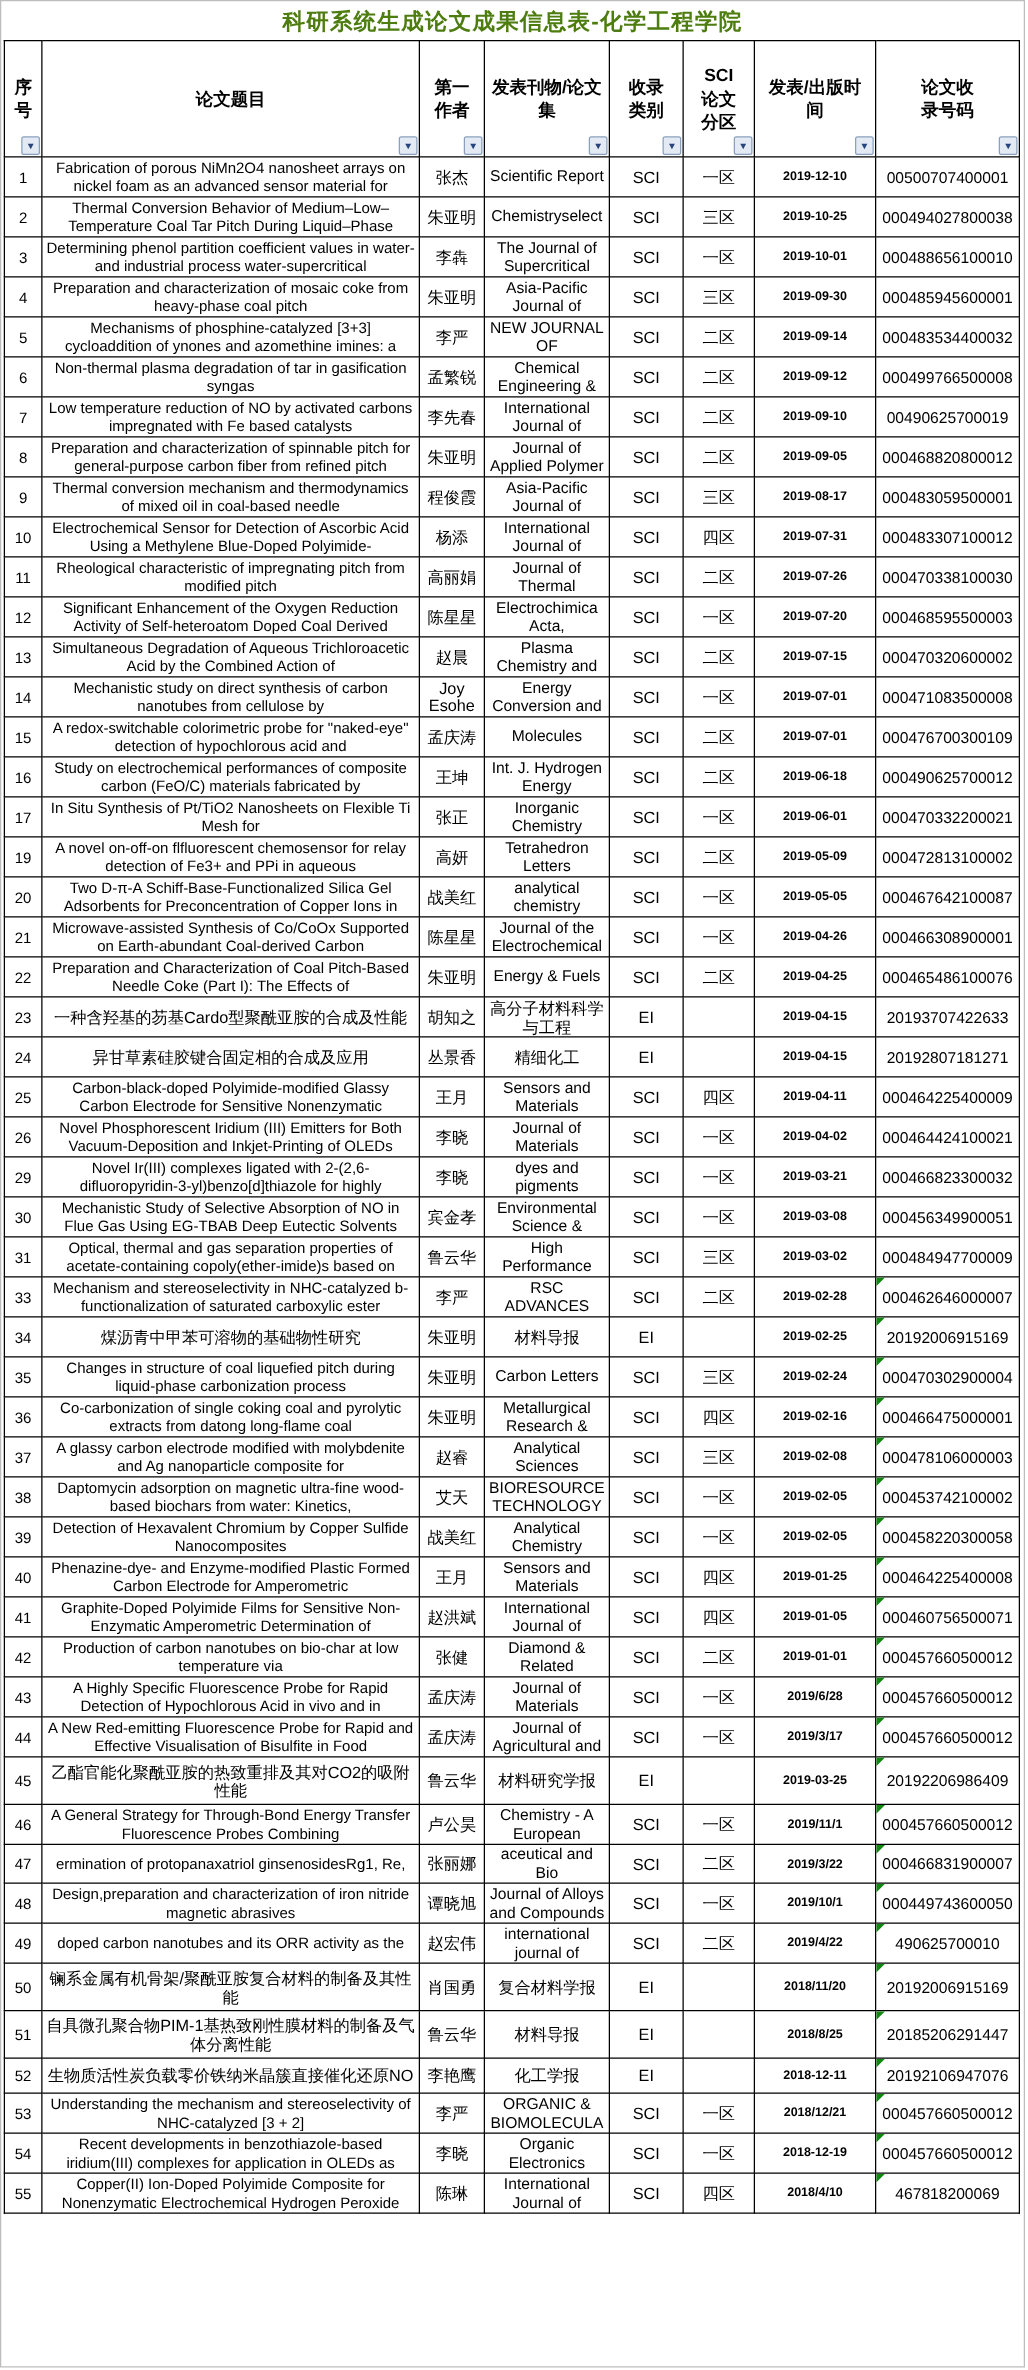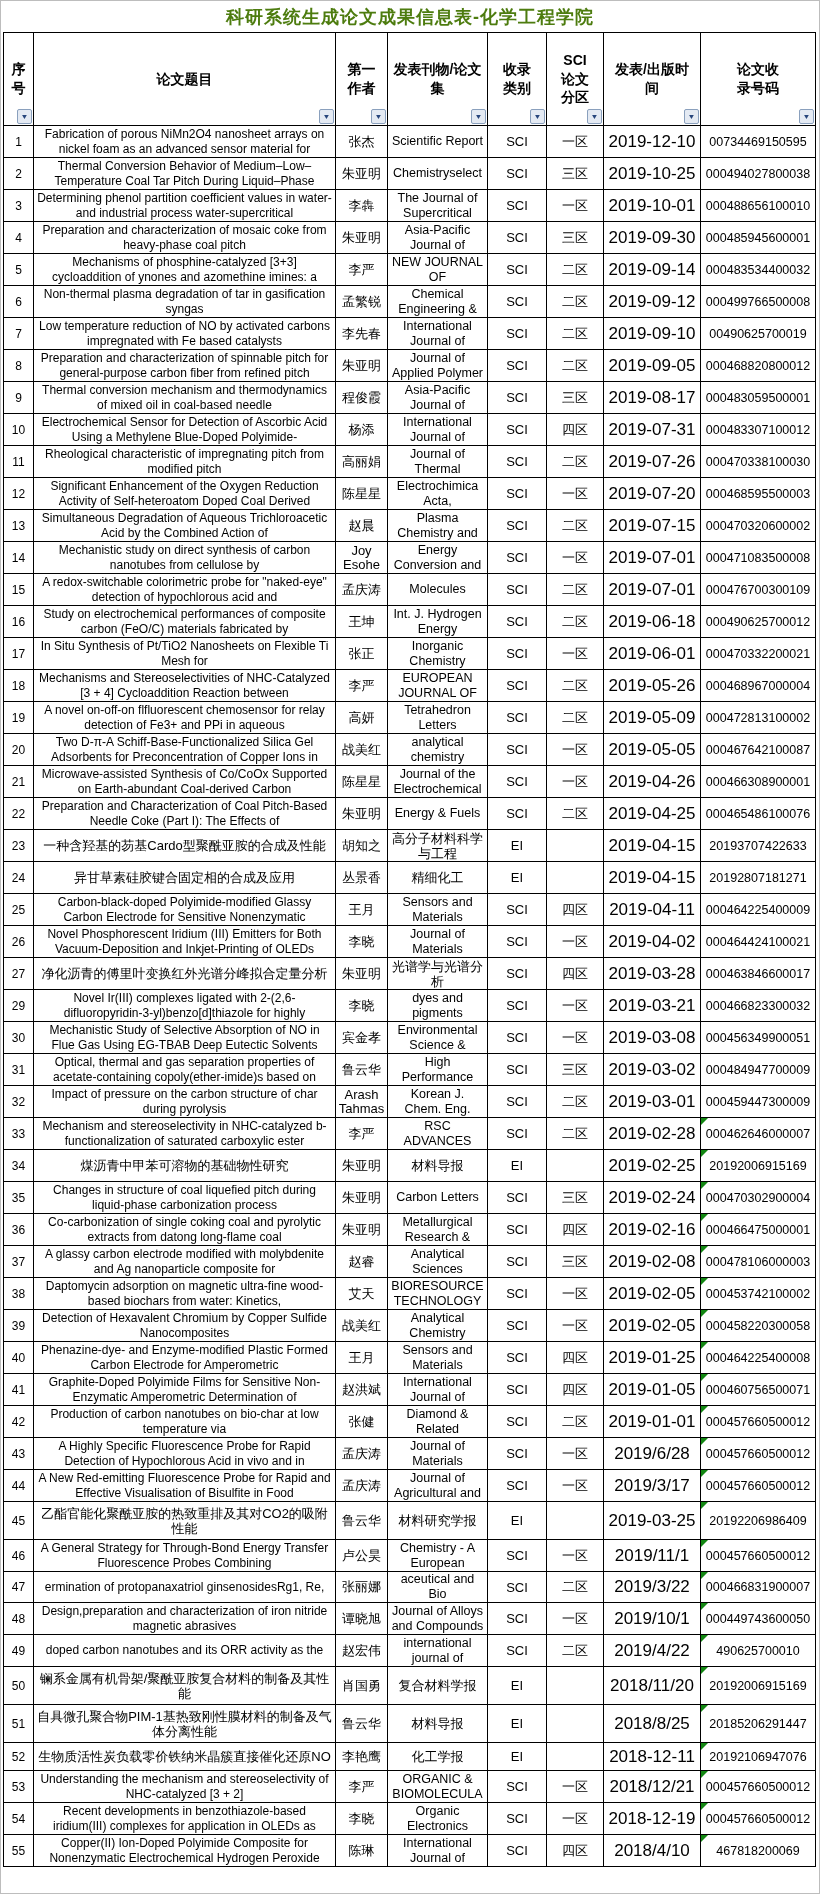--- a/index.html
+++ b/index.html
@@ -16,21 +16,21 @@
   th.h4{padding:0 9px;}
   th.h5{padding:0 11px;}
   th.h6{padding:0 8px;}
   th.h7{padding:0 36px;}
   td{text-align:center;vertical-align:middle;padding:0 1px;font-size:13px;position:relative;}
   td.c-no{font-size:12px;}
   td.c-title{font-size:12px;}
   td.c-journal{font-size:12.5px;}
   td.c-author{font-size:13px;line-height:14px;}
   td.c-code{font-size:12.5px;}
-  td.c-date{font-size:17px;}
+  td.c-date{font-size:10px;font-weight:bold;}
   .clip2{max-height:30px;line-height:15px;overflow:hidden;padding:0 2px;}
   .clip2.cn{font-size:13px;}
   .filter-btn{position:absolute;right:1px;bottom:1px;width:15px;height:15px;
               background:#e4eaf3;border:1px solid #8aa0bd;border-radius:2px;
               display:flex;align-items:center;justify-content:center;padding:0;cursor:pointer;}
   .filter-btn .arr{font-size:8px;color:#27457c;line-height:1;transform:scaleY(.9);}
   .flag-corner{position:absolute;top:0;left:0;width:0;height:0;
                border-top:7px solid #128712;border-right:7px solid transparent;}
 </style>
 </head>
@@ -107,21 +107,21 @@
           <td class="c-title">
             <div class="clip2">Fabrication of porous NiMn2O4 nanosheet arrays on nickel foam as an advanced sensor material for</div>
           </td>
           <td class="c-author">张杰</td>
           <td class="c-journal">
             <div class="clip2">Scientific Report</div>
           </td>
           <td class="c-category">SCI</td>
           <td class="c-zone">一区</td>
           <td class="c-date">2019-12-10</td>
-          <td class="c-code">00734469150595</td>
+          <td class="c-code">00500707400001</td>
         </tr>
         <tr style="height: 32px;">
           <td class="c-no">2</td>
           <td class="c-title">
             <div class="clip2">Thermal Conversion Behavior of Medium–Low–Temperature Coal Tar Pitch During Liquid–Phase</div>
           </td>
           <td class="c-author">朱亚明</td>
           <td class="c-journal">
             <div class="clip2">Chemistryselect</div>
           </td>
@@ -332,34 +332,20 @@
             <div class="clip2">In Situ Synthesis of Pt/TiO2 Nanosheets on Flexible Ti Mesh for</div>
           </td>
           <td class="c-author">张正</td>
           <td class="c-journal">
             <div class="clip2">Inorganic Chemistry</div>
           </td>
           <td class="c-category">SCI</td>
           <td class="c-zone">一区</td>
           <td class="c-date">2019-06-01</td>
           <td class="c-code">000470332200021</td>
-        </tr>
-        <tr style="height: 32px;">
-          <td class="c-no">18</td>
-          <td class="c-title">
-            <div class="clip2">Mechanisms and Stereoselectivities of NHC-Catalyzed [3 + 4] Cycloaddition Reaction between</div>
-          </td>
-          <td class="c-author">李严</td>
-          <td class="c-journal">
-            <div class="clip2">EUROPEAN JOURNAL OF</div>
-          </td>
-          <td class="c-category">SCI</td>
-          <td class="c-zone">二区</td>
-          <td class="c-date">2019-05-26</td>
-          <td class="c-code">000468967000004</td>
         </tr>
         <tr style="height: 32px;">
           <td class="c-no">19</td>
           <td class="c-title">
             <div class="clip2">A novel on-off-on flfluorescent chemosensor for relay detection of Fe3+ and PPi in aqueous</div>
           </td>
           <td class="c-author">高妍</td>
           <td class="c-journal">
             <div class="clip2">Tetrahedron Letters</div>
           </td>
@@ -460,34 +446,20 @@
           <td class="c-author">李晓</td>
           <td class="c-journal">
             <div class="clip2">Journal of Materials</div>
           </td>
           <td class="c-category">SCI</td>
           <td class="c-zone">一区</td>
           <td class="c-date">2019-04-02</td>
           <td class="c-code">000464424100021</td>
         </tr>
         <tr style="height: 32px;">
-          <td class="c-no">27</td>
-          <td class="c-title">
-            <div class="clip2 cn">净化沥青的傅里叶变换红外光谱分峰拟合定量分析</div>
-          </td>
-          <td class="c-author">朱亚明</td>
-          <td class="c-journal">
-            <div class="clip2 cn">光谱学与光谱分析</div>
-          </td>
-          <td class="c-category">SCI</td>
-          <td class="c-zone">四区</td>
-          <td class="c-date">2019-03-28</td>
-          <td class="c-code">000463846600017</td>
-        </tr>
-        <tr style="height: 32px;">
           <td class="c-no">29</td>
           <td class="c-title">
             <div class="clip2">Novel Ir(III) complexes ligated with 2-(2,6-difluoropyridin-3-yl)benzo[d]thiazole for highly</div>
           </td>
           <td class="c-author">李晓</td>
           <td class="c-journal">
             <div class="clip2">dyes and pigments</div>
           </td>
           <td class="c-category">SCI</td>
           <td class="c-zone">一区</td>
@@ -514,34 +486,20 @@
             <div class="clip2">Optical, thermal and gas separation properties of acetate-containing copoly(ether-imide)s based on</div>
           </td>
           <td class="c-author">鲁云华</td>
           <td class="c-journal">
             <div class="clip2">High Performance</div>
           </td>
           <td class="c-category">SCI</td>
           <td class="c-zone">三区</td>
           <td class="c-date">2019-03-02</td>
           <td class="c-code">000484947700009</td>
-        </tr>
-        <tr style="height: 32px;">
-          <td class="c-no">32</td>
-          <td class="c-title">
-            <div class="clip2">Impact of pressure on the carbon structure of char during pyrolysis</div>
-          </td>
-          <td class="c-author">Arash Tahmas</td>
-          <td class="c-journal">
-            <div class="clip2">Korean J. Chem. Eng.</div>
-          </td>
-          <td class="c-category">SCI</td>
-          <td class="c-zone">二区</td>
-          <td class="c-date">2019-03-01</td>
-          <td class="c-code">000459447300009</td>
         </tr>
         <tr style="height: 32px;">
           <td class="c-no">33</td>
           <td class="c-title">
             <div class="clip2">Mechanism and stereoselectivity in NHC-catalyzed b-functionalization of saturated carboxylic ester</div>
           </td>
           <td class="c-author">李严</td>
           <td class="c-journal">
             <div class="clip2">RSC ADVANCES</div>
           </td>

